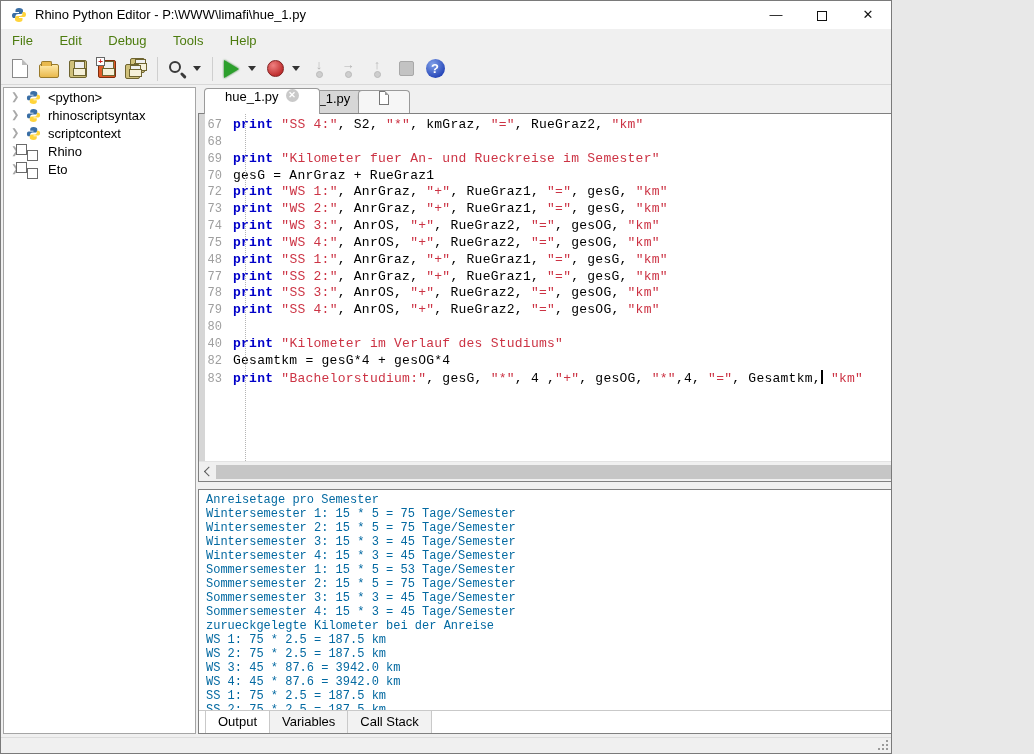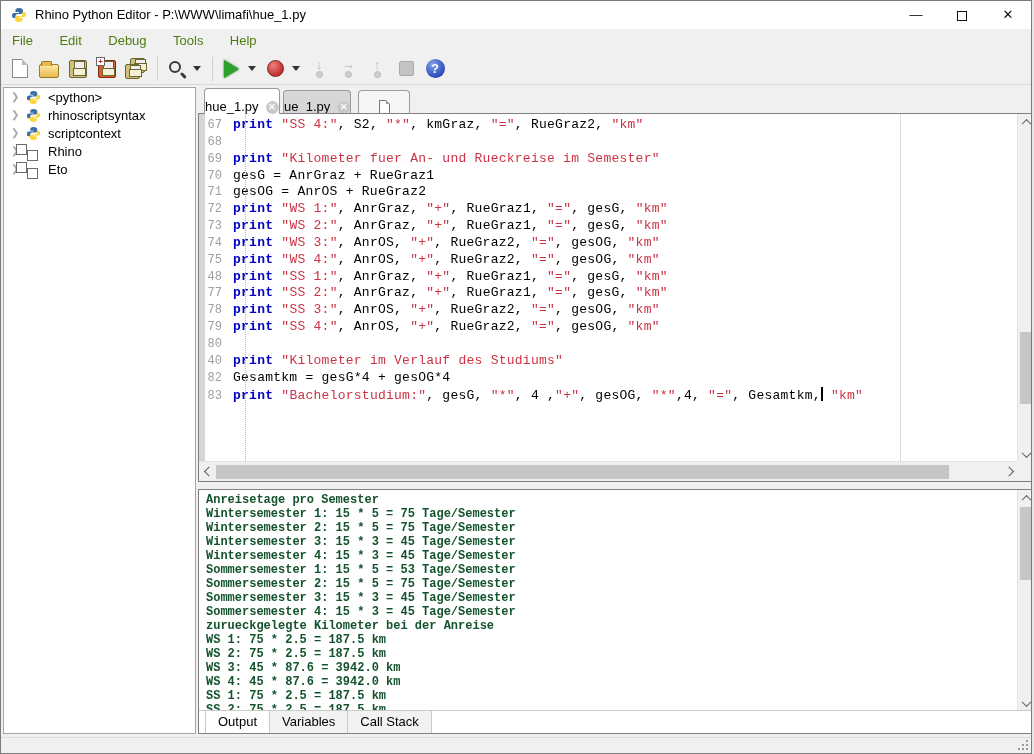--- a/index.html
+++ b/index.html
@@ -1,17 +1,17 @@
 <!DOCTYPE html>
 <html><head>
 <meta charset="utf-8">
 <style>
   * { margin:0; padding:0; box-sizing:border-box; }
   html,body { width:1034px; height:754px; font-family:"Liberation Sans", sans-serif; background:#e8e8e8; }
-  #window { position:relative; width:1032px; height:754px; background:#f0f0f0; border:1px solid #7a7a7a; overflow:hidden; }
+  #window { position:relative; width:892px; height:754px; background:#f0f0f0; border:1px solid #7a7a7a; overflow:hidden; }
 
   
   #titlebar { position:absolute; left:0; top:0; width:100%; height:28px; background:#ffffff; }
   #titlebar .app-icon { position:absolute; left:10px; top:6px; width:16px; height:16px; }
   #titlebar .title { position:absolute; left:34px; top:6px; font-size:13px; color:#000; white-space:pre; }
   .winbtn { position:absolute; top:0; width:46px; height:28px; text-align:center; line-height:28px; font-size:13px; color:#111; cursor:default; }
   #btn-min { right:92px; } #btn-max { right:46px; } #btn-close { right:0; }
   .maxbox { display:inline-block; width:10px; height:10px; border:1px solid #111; vertical-align:middle; }
 
   
@@ -50,21 +50,21 @@
   #sidebar { position:absolute; left:2px; top:86px; width:193px; height:647px; background:#fff; border:1px solid #a5a5a5; overflow:hidden; }
   .tree-row { position:relative; height:18px; display:flex; align-items:center; }
   .tree-row .chev { width:12px; margin-left:7px; color:#a8a8a8; font-size:10px; line-height:18px; }
   .tree-row .t-ic { width:15px; height:15px; margin-left:3px; }
   .tree-row .t-label { margin-left:7px; font-size:13px; color:#000; }
   .ns-icon { width:13px; height:13px; position:relative; margin:1px; }
   .ns-icon::before { content:""; position:absolute; left:0; bottom:0; width:9px; height:9px; border:1.5px solid #6b6b6b; background:#fff; }
   .ns-icon::after { content:""; position:absolute; right:0; top:0; width:9px; height:9px; border:1.5px solid #6b6b6b; background:#fff; }
 
   
-  .tab { position:absolute; font-size:13px; color:#000; border:1px solid #9a9a9a; border-bottom:none; border-radius:4px 4px 0 0; display:flex; align-items:flex-end; padding:0 0; }
+  .tab { position:absolute; font-size:13px; color:#000; border:1px solid #9a9a9a; border-bottom:none; border-radius:4px 4px 0 0; display:flex; align-items:flex-start; padding:0 20px; }
   #tab-0 { left:203px; top:87px; height:26px; background:#fff; z-index:3; }
   #tab-1 { left:282px; top:89px; height:24px; background:#d7d7d7; z-index:1; }
   #tab-2 { left:357px; top:89px; height:24px; width:52px; background:#f6f6f6; z-index:1; justify-content:center; }
   .tab-close { width:13px; height:13px; border-radius:50%; background:#c9c9c9; color:#fff; font:bold 9px/13px "Liberation Sans",sans-serif; text-align:center; margin-left:7px; }
   .tab-page { width:11px; height:14px; background:#fff; border:1px solid #777; position:relative; }
   .tab-page::after { content:""; position:absolute; right:-1px; top:-1px; border-style:solid; border-width:0 4px 4px 0; border-color:#f6f6f6 #f6f6f6 #999 #999; }
 
   
   #editor { position:absolute; left:197px; top:112px; width:837px; height:369px; background:#fff; border:1px solid #808080; overflow:hidden; z-index:2; }
   #marker-strip { position:absolute; left:0; top:0; width:6px; height:349px; background:#d6d6d6; }
@@ -92,21 +92,21 @@
 
   #ed-vsb { right:0; top:0; width:17px; height:349px; }
   #ed-vsb .sb-thumb { left:2px; width:13px; top:218px; height:72px; }
   #ed-hsb { left:0; bottom:0; height:20px; width:820px; }
   #ed-hsb .sb-thumb { top:3px; height:14px; left:17px; width:733px; }
   #ed-corner { position:absolute; right:0; bottom:0; width:17px; height:20px; background:#f0f0f0; }
 
   
   #output { position:absolute; left:197px; top:488px; width:837px; height:245px; background:#fff; border:1px solid #808080; overflow:hidden; }
   #output-lines { position:absolute; left:7px; top:3px; width:800px; height:219px; overflow:hidden; }
-  .out-line { height:14px; line-height:14px; white-space:pre; font-family:"Liberation Mono","DejaVu Sans Mono",monospace; font-size:12px; font-weight:bold; color:#14532d; }
+  .out-line { height:14px; line-height:14px; white-space:pre; font-family:"Liberation Mono","DejaVu Sans Mono",monospace; font-size:12px; font-weight:normal; color:#0369a1; }
   #out-vsb { right:0; top:0; width:17px; height:222px; }
   #out-vsb .sb-thumb { left:2px; width:13px; top:17px; height:73px; }
   #out-tabs { position:absolute; left:0; bottom:0; width:100%; height:23px; background:#fff; border-top:1px solid #c9c9c9; display:flex; }
   .out-tab { height:23px; padding:0 12px; font-size:13px; line-height:22px; color:#000; border-right:1px solid #c9c9c9; background:#f2f2f2; }
   .out-tab.active { background:#fff; border-right:1px solid #c9c9c9; border-left:1px solid #c9c9c9; margin-left:6px; }
 
   
   #statusbar { position:absolute; left:0; top:736px; width:100%; height:18px; background:#f0f0f0; border-top:1px solid #dcdcdc; }
   #grip { position:absolute; right:3px; bottom:3px; width:12px; height:12px; }
   #grip i { position:absolute; width:2px; height:2px; background:#9a9a9a;
@@ -247,21 +247,20 @@
     <span class="tab-page"></span>
   </div>
 
   <div id="editor">
     <div id="marker-strip"></div>
     <div id="code-lines">
         <div class="code-line"><span class="ln">67</span><span class="tk-k">print</span><span class="tk-p"> </span><span class="tk-s">"SS 4:"</span><span class="tk-p">, S2, </span><span class="tk-s">"*"</span><span class="tk-p">, kmGraz, </span><span class="tk-s">"="</span><span class="tk-p">, RueGraz2, </span><span class="tk-s">"km"</span></div>
         <div class="code-line"><span class="ln">68</span></div>
         <div class="code-line"><span class="ln">69</span><span class="tk-k">print</span><span class="tk-p"> </span><span class="tk-s">"Kilometer fuer An- und Rueckreise im Semester"</span></div>
         <div class="code-line"><span class="ln">70</span><span class="tk-p">gesG = AnrGraz + RueGraz1</span></div>
-        <div class="code-line"><span class="ln">71</span><span class="tk-p">gesOG = AnrOS + RueGraz2</span></div>
         <div class="code-line"><span class="ln">72</span><span class="tk-k">print</span><span class="tk-p"> </span><span class="tk-s">"WS 1:"</span><span class="tk-p">, AnrGraz, </span><span class="tk-s">"+"</span><span class="tk-p">, RueGraz1, </span><span class="tk-s">"="</span><span class="tk-p">, gesG, </span><span class="tk-s">"km"</span></div>
         <div class="code-line"><span class="ln">73</span><span class="tk-k">print</span><span class="tk-p"> </span><span class="tk-s">"WS 2:"</span><span class="tk-p">, AnrGraz, </span><span class="tk-s">"+"</span><span class="tk-p">, RueGraz1, </span><span class="tk-s">"="</span><span class="tk-p">, gesG, </span><span class="tk-s">"km"</span></div>
         <div class="code-line"><span class="ln">74</span><span class="tk-k">print</span><span class="tk-p"> </span><span class="tk-s">"WS 3:"</span><span class="tk-p">, AnrOS, </span><span class="tk-s">"+"</span><span class="tk-p">, RueGraz2, </span><span class="tk-s">"="</span><span class="tk-p">, gesOG, </span><span class="tk-s">"km"</span></div>
         <div class="code-line"><span class="ln">75</span><span class="tk-k">print</span><span class="tk-p"> </span><span class="tk-s">"WS 4:"</span><span class="tk-p">, AnrOS, </span><span class="tk-s">"+"</span><span class="tk-p">, RueGraz2, </span><span class="tk-s">"="</span><span class="tk-p">, gesOG, </span><span class="tk-s">"km"</span></div>
         <div class="code-line"><span class="ln">48</span><span class="tk-k">print</span><span class="tk-p"> </span><span class="tk-s">"SS 1:"</span><span class="tk-p">, AnrGraz, </span><span class="tk-s">"+"</span><span class="tk-p">, RueGraz1, </span><span class="tk-s">"="</span><span class="tk-p">, gesG, </span><span class="tk-s">"km"</span></div>
         <div class="code-line"><span class="ln">77</span><span class="tk-k">print</span><span class="tk-p"> </span><span class="tk-s">"SS 2:"</span><span class="tk-p">, AnrGraz, </span><span class="tk-s">"+"</span><span class="tk-p">, RueGraz1, </span><span class="tk-s">"="</span><span class="tk-p">, gesG, </span><span class="tk-s">"km"</span></div>
         <div class="code-line"><span class="ln">78</span><span class="tk-k">print</span><span class="tk-p"> </span><span class="tk-s">"SS 3:"</span><span class="tk-p">, AnrOS, </span><span class="tk-s">"+"</span><span class="tk-p">, RueGraz2, </span><span class="tk-s">"="</span><span class="tk-p">, gesOG, </span><span class="tk-s">"km"</span></div>
         <div class="code-line"><span class="ln">79</span><span class="tk-k">print</span><span class="tk-p"> </span><span class="tk-s">"SS 4:"</span><span class="tk-p">, AnrOS, </span><span class="tk-s">"+"</span><span class="tk-p">, RueGraz2, </span><span class="tk-s">"="</span><span class="tk-p">, gesOG, </span><span class="tk-s">"km"</span></div>
         <div class="code-line"><span class="ln">80</span></div>
         <div class="code-line"><span class="ln">40</span><span class="tk-k">print</span><span class="tk-p"> </span><span class="tk-s">"Kilometer im Verlauf des Studiums"</span></div>

